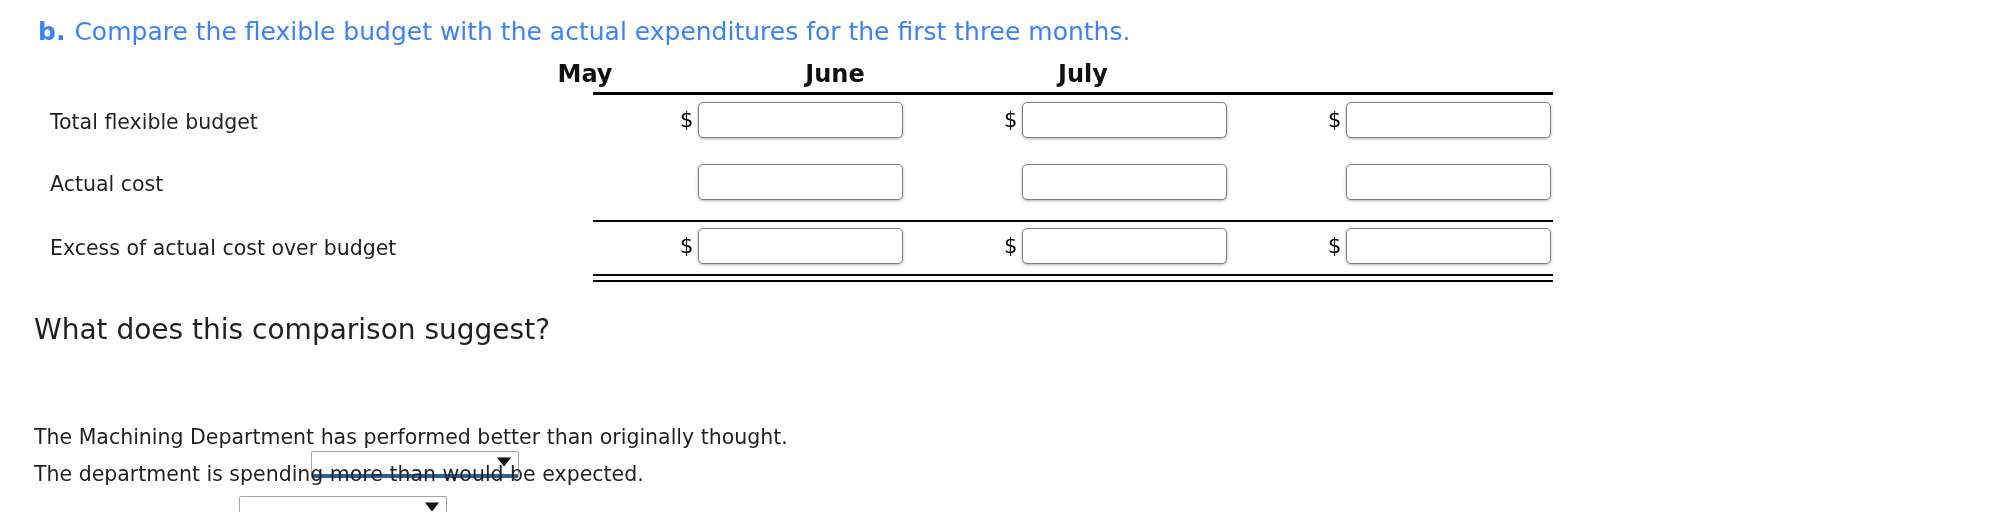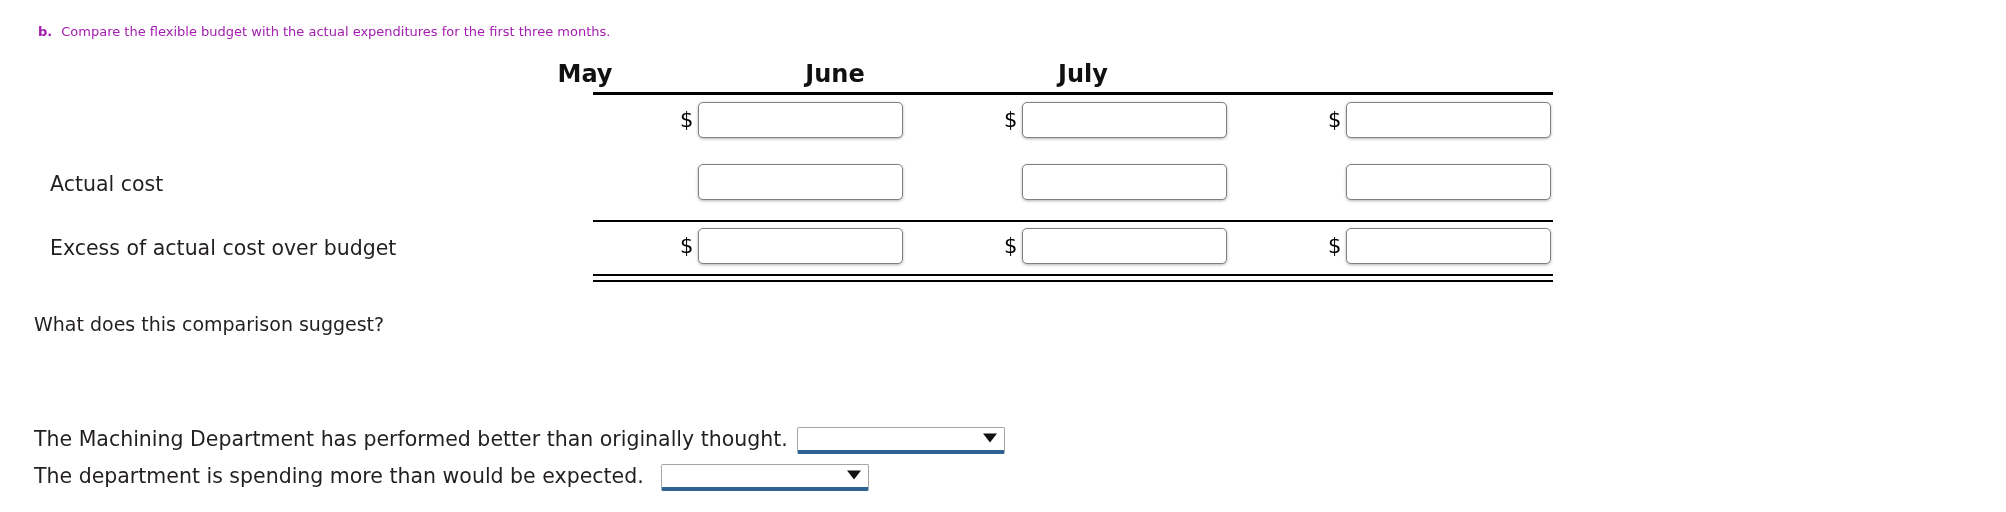--- a/index.html
+++ b/index.html
@@ -15,24 +15,24 @@
     font-family: "DejaVu Sans", "Liberation Sans", sans-serif;
     color: #1a1a1a;
     -webkit-font-smoothing: antialiased;
   }
 
   
   .prompt {
     position: absolute;
     left: 38px;
     top: 18px;
-    font-size: 13px;
+    font-size: 25px;
     line-height: 28px;
     white-space: nowrap;
-    color: #a21caf;
+    color: #3b82f6;
   }
   .prompt .part-letter {
     font-weight: bold;
     margin-right: 9px;
   }
 
   
   .budget-table {
     position: absolute;
     left: 0;
@@ -121,33 +121,34 @@
     padding: 0 6px;
     outline: none;
     color: #111111;
   }
 
   
   .followup {
     position: absolute;
     left: 34px;
     top: 313px;
-    font-size: 19px;
+    font-size: 28px;
     white-space: nowrap;
     color: #231f20;
   }
 
   
   .statement {
     position: absolute;
     white-space: nowrap;
     font-size: 20.5px;
     color: #231f20;
     display: flex;
     align-items: center;
+    flex-direction: column;
   }
   .statement.s1 { left: 34px; top: 425px; }
   .statement.s2 { left: 34px; top: 462px; gap: 8px; }
 
   .statement .stmt-text { margin-right: 9px; }
 
   .answer-select {
     appearance: none;
     -webkit-appearance: none;
     background: #ffffff;
@@ -206,20 +207,21 @@
     <div class="col-head july">July</div>
   </div>
 
   <div class="rule-area">
     <div class="rule top"></div>
     <div class="rule mid"></div>
     <div class="rule bot-a"></div>
     <div class="rule bot-b"></div>
 
     <div class="row r1">
+      <div class="row-label">Total flexible budget</div>
       <div class="cell c1">
         <span class="dollar">$</span>
         <input class="money-input" type="text" value="" style="">
       </div>
       <div class="cell c2">
         <span class="dollar">$</span>
         <input class="money-input" type="text" value="" style="">
       </div>
       <div class="cell c3">
         <span class="dollar">$</span>

